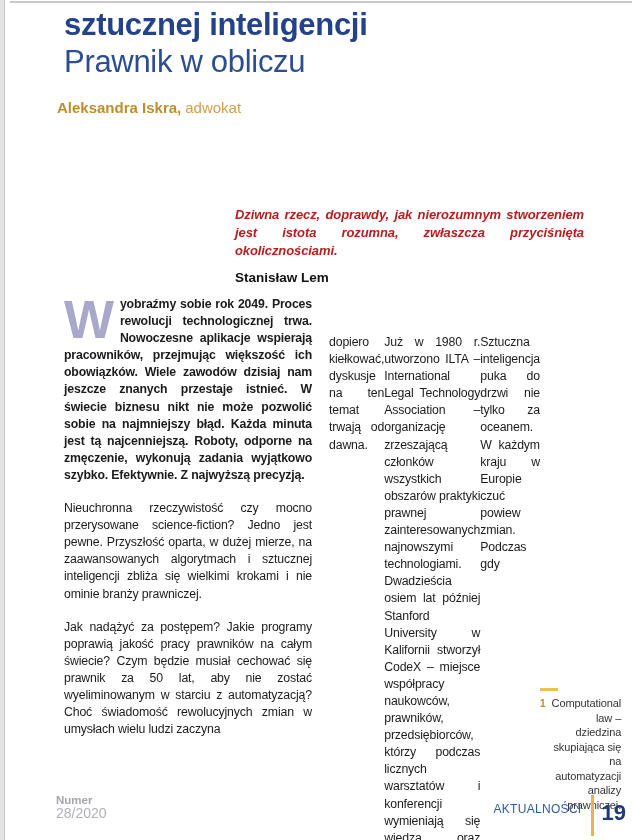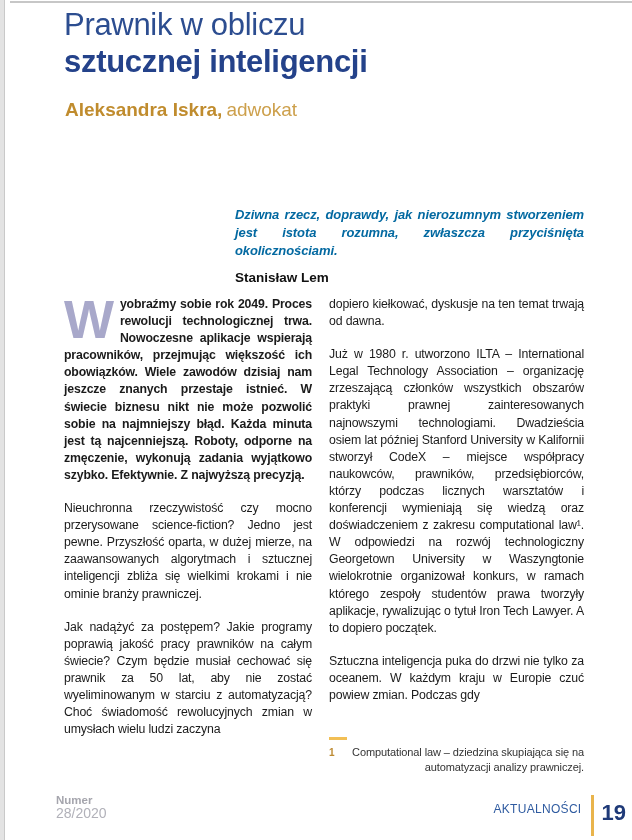--- a/index.html
+++ b/index.html
@@ -9,36 +9,36 @@
   
   .edge-left { position:absolute; left:0; top:0; width:5px; height:840px;
                background:#e3e3e3; border-right:1.5px solid #c9c9c9; }
   .edge-top  { position:absolute; left:10px; right:0; top:1px; height:2px; background:#c7c7c7; }
 
   
   .title-block { position:absolute; left:64px; top:6px; }
   .title-line { display:block; font-size:31px; line-height:37px; letter-spacing:-0.3px; }
   .title-line.l1 { font-weight:400; color:#2c4d90; }
   .title-line.l2 { font-weight:700; color:#24428a; }
-  .author-line { position:absolute; left:65px; top:99px; font-size:19px; }
+  .author-line { position:absolute; left:57px; top:99px; font-size:15px; }
   .author-name { font-weight:700; color:#c08c2e; }
   .author-role { font-weight:400; color:#cda04c; margin-left:4px; }
 
   
   .quote { position:absolute; left:235px; top:206px; width:349px; }
   .quote p { font-style:italic; font-weight:700; font-size:13px; line-height:18.2px;
-             color:#0369a1; text-align:justify; letter-spacing:-0.1px; }
+             color:#b91c1c; text-align:justify; letter-spacing:-0.1px; }
   .quote .attribution { font-style:normal; font-weight:700; font-size:13.5px; color:#111;
              text-align:left; margin-top:9px; padding-right:5px; }
 
   
   .columns { position:absolute; left:64px; top:296px; width:520px; display:flex; gap:17px; }
   .col { }
   .col-left  { width:248px; }
-  .col-right { width:255px; display:flex; flex-direction:column; height:478px; }
+  .col-right { width:255px; display:flex; height:478px;margin-top:38px; }
   .columns p { font-size:12.3px; line-height:17.1px; letter-spacing:-0.15px;
                color:#1b1b1b; text-align:justify; margin:0 0 16px; hyphens:auto; }
   .lead { font-weight:700; }
   .dropcap { float:left; font-size:53px; line-height:41px; font-weight:700;
              color:#a8a8ca; margin:3px 6px 0 0; }
 
   
   .footnote { margin-top:auto; }
   .footnote-rule { width:18px; height:3px; background:#f2bf55; margin-bottom:5px; }
   .footnote-row { display:flex; gap:6px; }
@@ -56,22 +56,22 @@
   .pagenum { font-size:22px; font-weight:700; color:#1f3a78; line-height:24px; margin-top:6px; }
 </style>
 </head>
 <body>
 
 <div class="edge-left"></div>
 <div class="edge-top"></div>
 
 <header class="title-block">
   <h1>
+    <span class="title-line l2">sztucznej inteligencji</span>
     <span class="title-line l1">Prawnik w obliczu</span>
-    <span class="title-line l2">sztucznej inteligencji</span>
   </h1>
 </header>
 
 <div class="author-line">
   <span class="author-name">Aleksandra Iskra,</span><span class="author-role">adwokat</span>
 </div>
 
 <blockquote class="quote">
   <p>Dziwna rzecz, doprawdy, jak nierozumnym stworzeniem jest istota rozumna, zwłaszcza przyciśnięta okolicznościami.</p>
   <div class="attribution">Stanisław Lem</div>

